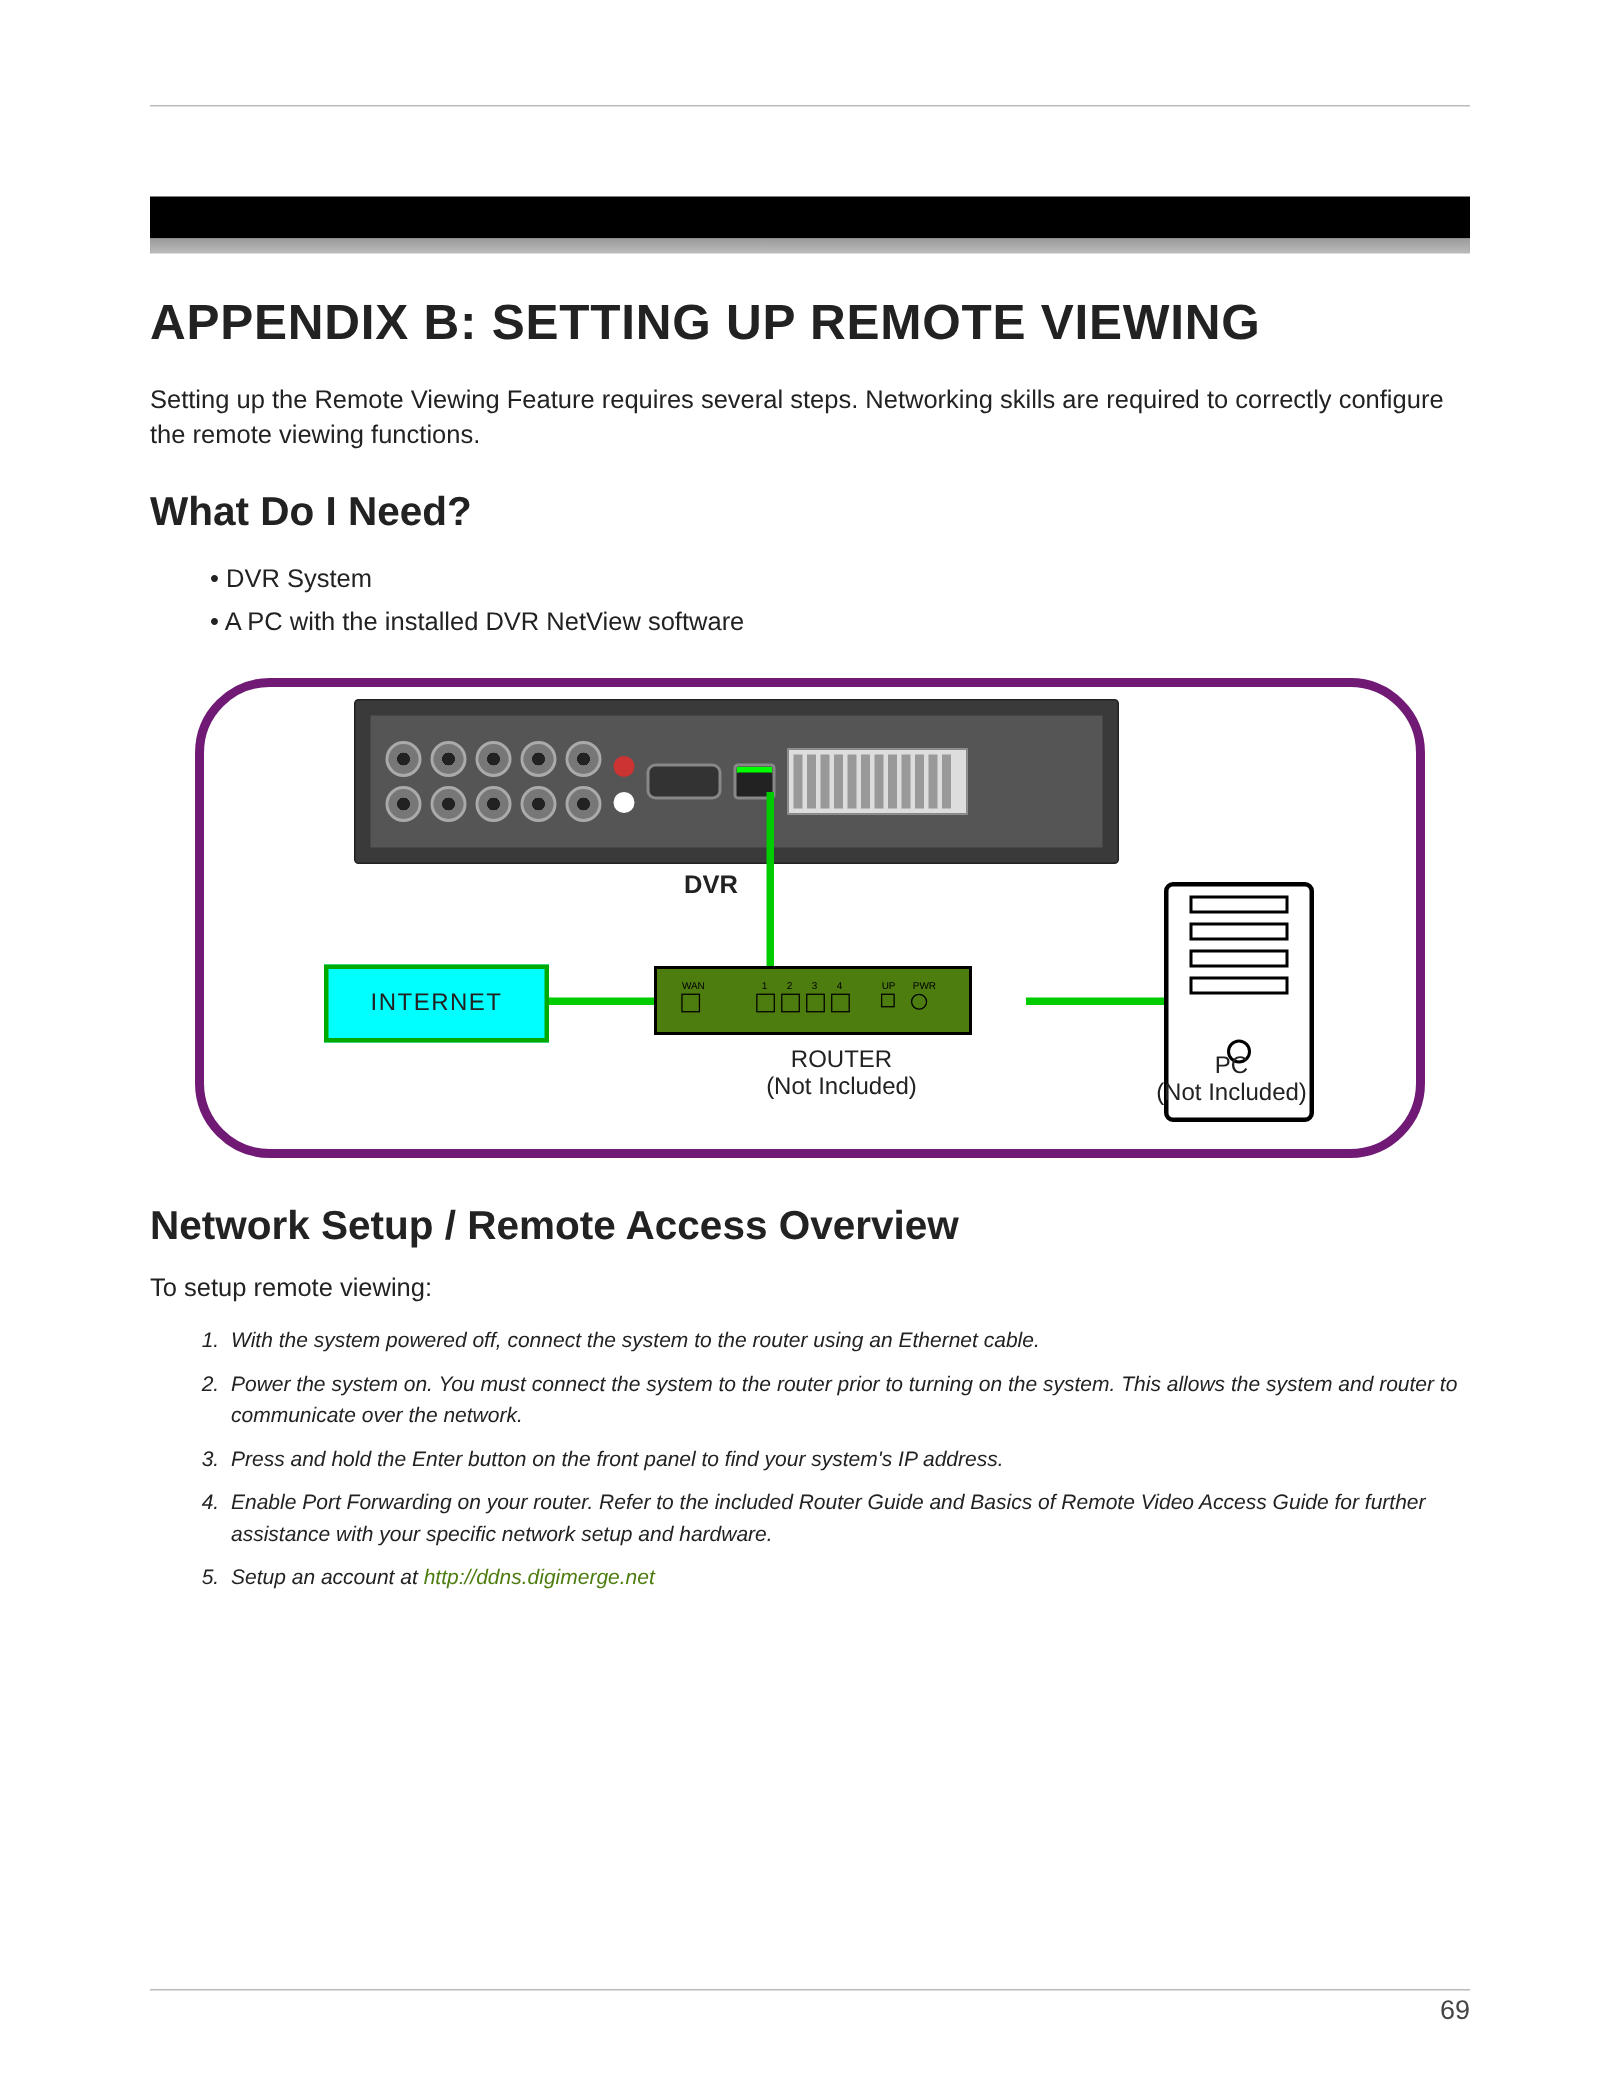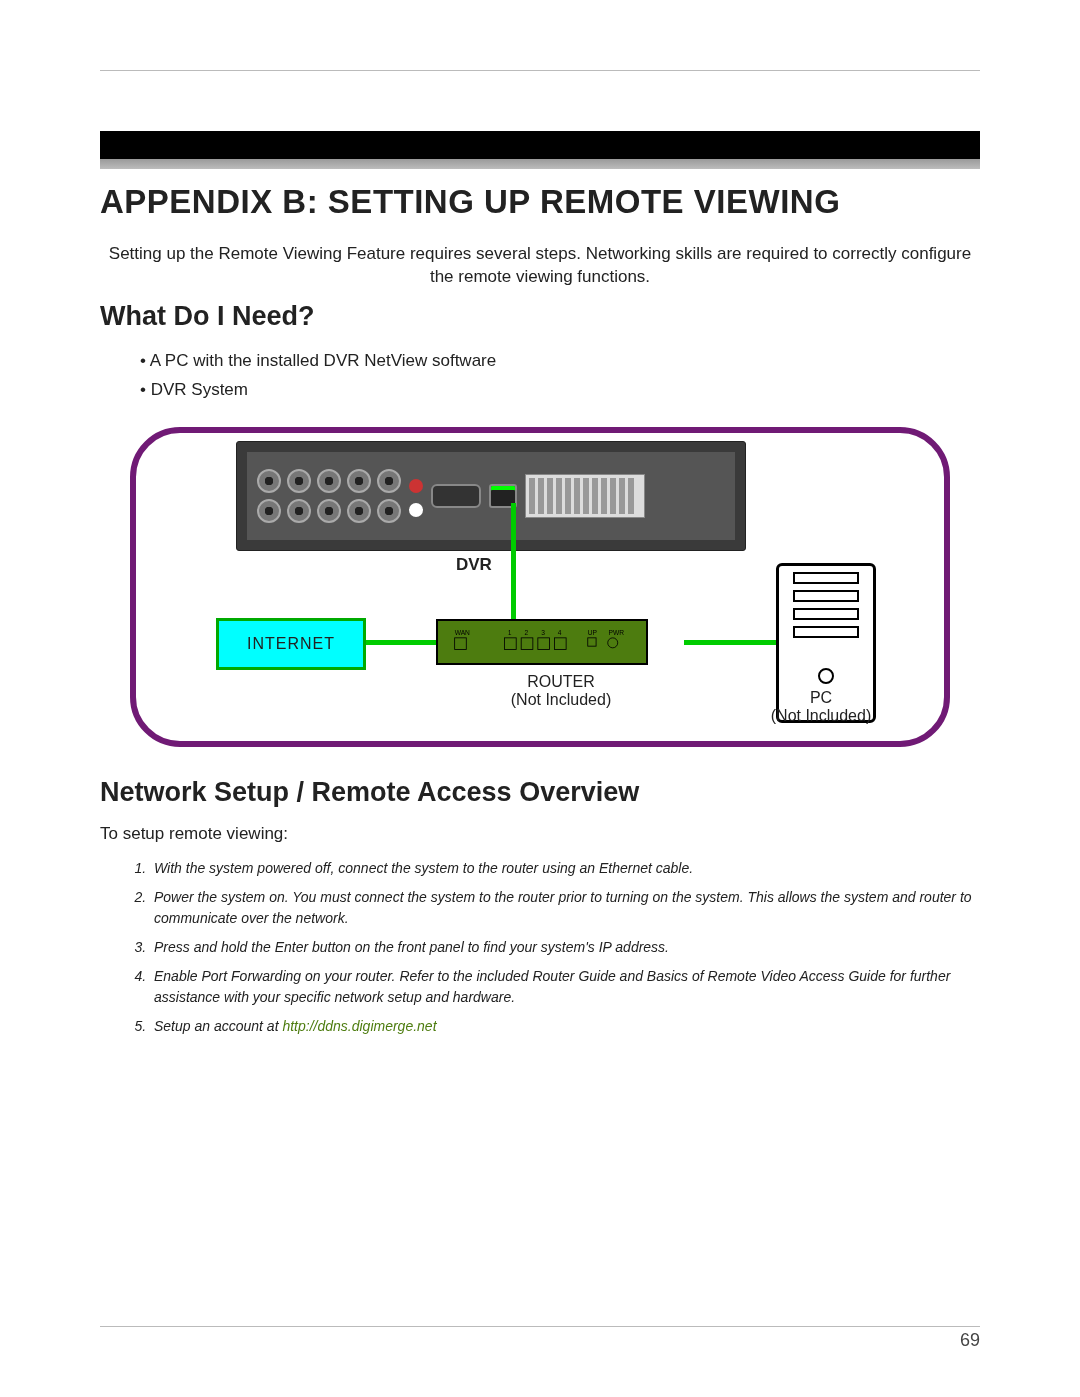--- a/index.html
+++ b/index.html
@@ -23,30 +23,29 @@
   }
   .grey-bar {
     background: linear-gradient(#9a9a9a,#bcbcbc);
     height: 10px;
     width: 100%;
   }
   h1.main-title {
     font-size: 33px;
     font-weight: 800;
     letter-spacing: 0.5px;
-    margin-top: 14px;
+    margin-top: 27px;
     margin-bottom: 22px;
     font-family: Arial Black, Arial, sans-serif;
     text-transform: uppercase;
   }
   p.intro {
     font-size: 17px;
     line-height: 1.35;
-    margin-bottom: 12px;
-    text-align: center;
+    margin-bottom: 24px;
   }
   h2.section {
     font-size: 27px;
     font-weight: 800;
     margin-top: 10px;
     margin-bottom: 16px;
     font-family: Arial Black, Arial, sans-serif;
   }
   ul.needs {
     list-style: none;
@@ -124,21 +123,21 @@
   }
   .pc-box {
     position:absolute; top:130px; left:640px;
     width:100px; height:160px;
     border:3px solid #000; border-radius:6px;
     background:#fff;
   }
   .pc-box .bay{height:12px;border:2px solid #000;margin:6px 14px 0 14px;}
   .pc-box .btn{width:16px;height:16px;border:2px solid #000;border-radius:50%;margin:30px auto 0 auto;}
   .pc-lbls {
-    position:absolute; top:244px; left:560px; width:250px; text-align:center; font-size:16px;margin-top:12px;
+    position:absolute; top:244px; left:560px; width:250px; text-align:center; font-size:16px;
   }
   
   .cable { position:absolute; background:#00cc00; }
   .c1 { left:375px; top:70px; width:5px; height:140px; } 
   .c2 { left:228px; top:207px; width:75px; height:5px; } 
   .c3 { left:548px; top:207px; width:95px; height:5px; } 
 
   p.lead { font-size:17px; margin:10px 0 14px 0; }
   ol.steps {
     font-size:14px; line-height:1.5;
@@ -166,22 +165,22 @@
 
 <div class="black-bar"></div>
 <div class="grey-bar"></div>
 
 <h1 class="main-title">APPENDIX B: SETTING UP REMOTE VIEWING</h1>
 
 <p class="intro">Setting up the Remote Viewing Feature requires several steps. Networking skills are required to correctly configure the remote viewing functions.</p>
 
 <h2 class="section">What Do I Need?</h2>
 <ul class="needs">
+  <li class="bullet">DVR System</li>
   <li class="bullet">A PC with the installed DVR NetView software</li>
-  <li class="bullet">DVR System</li>
 </ul>
 
 <div class="diagram-frame">
   <div class="dvr">
     <div class="dvr-inner">
       <div class="bnc-grid">
         <div class="bnc"></div>
           <div class="bnc"></div>
           <div class="bnc"></div>
           <div class="bnc"></div>

